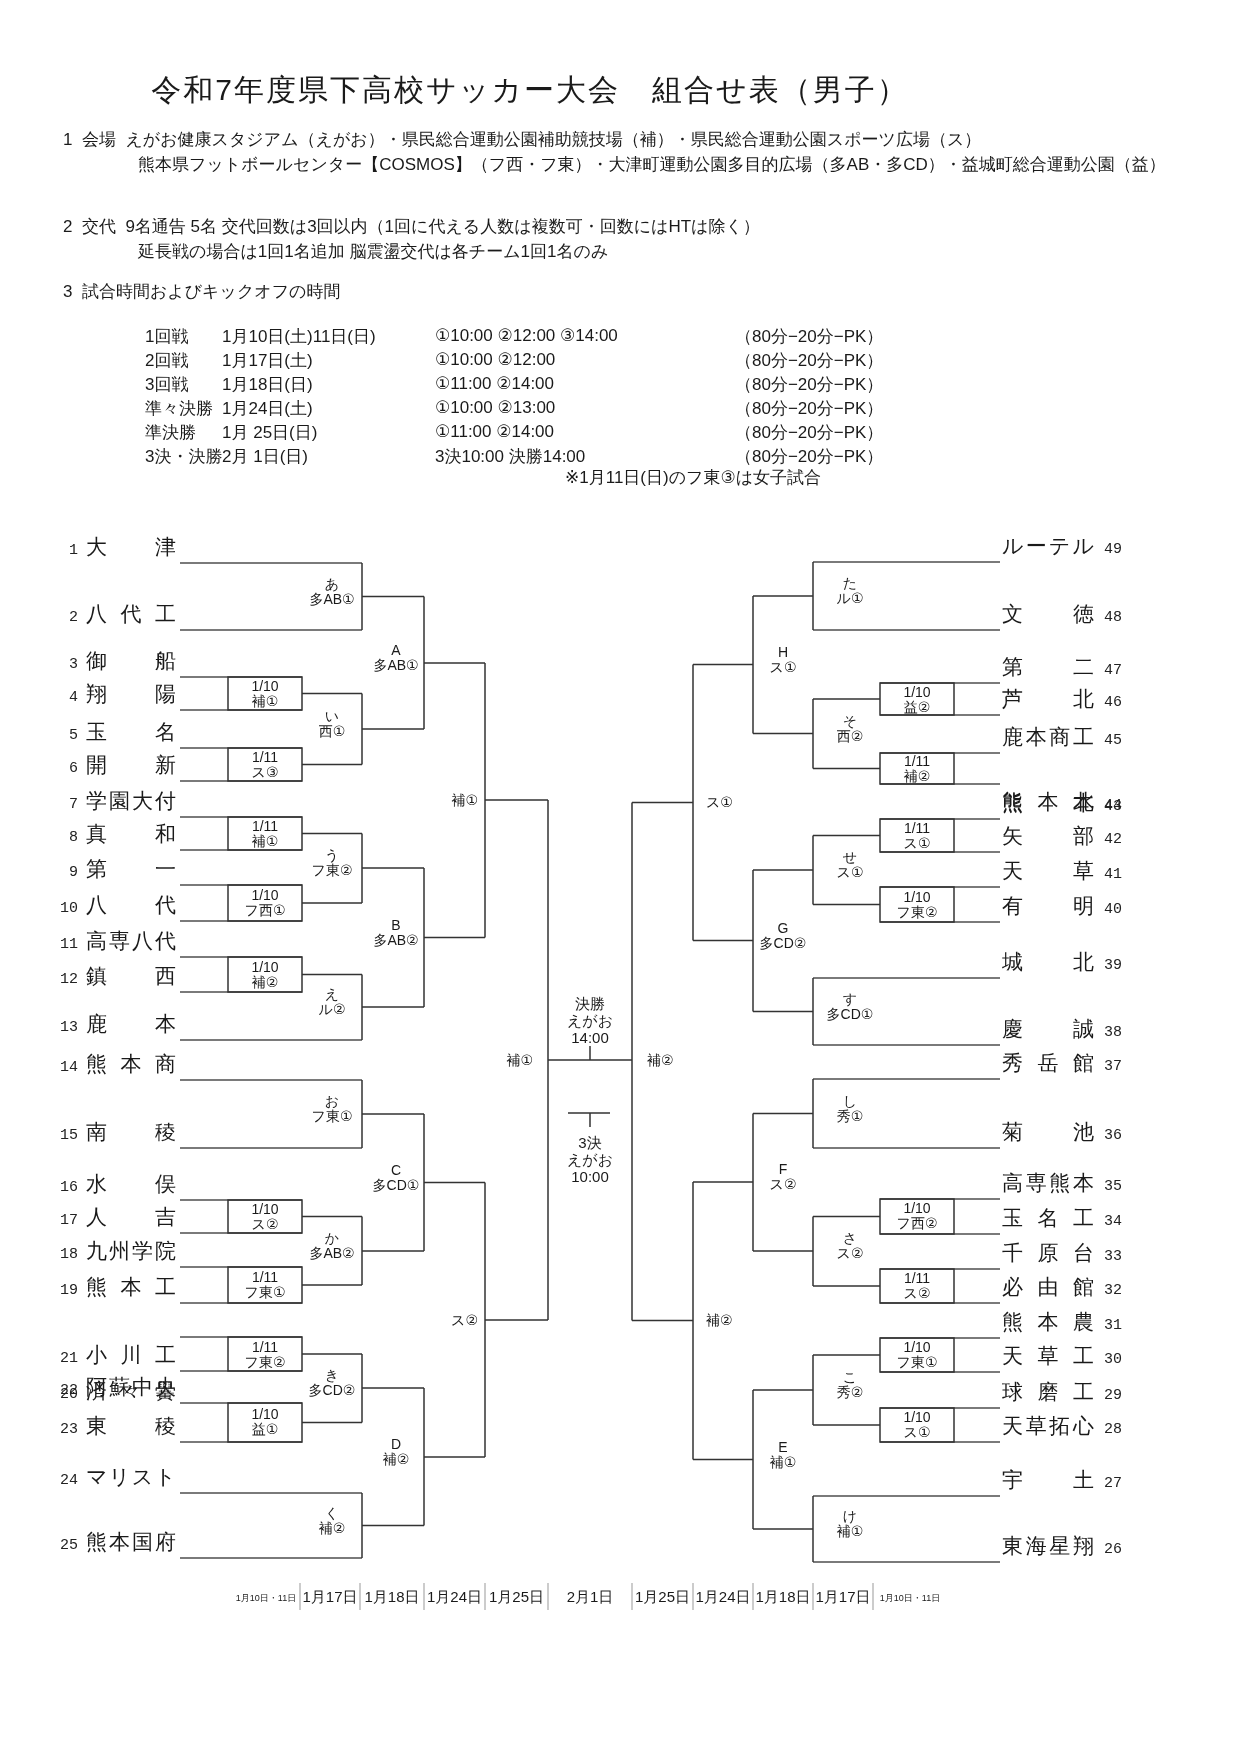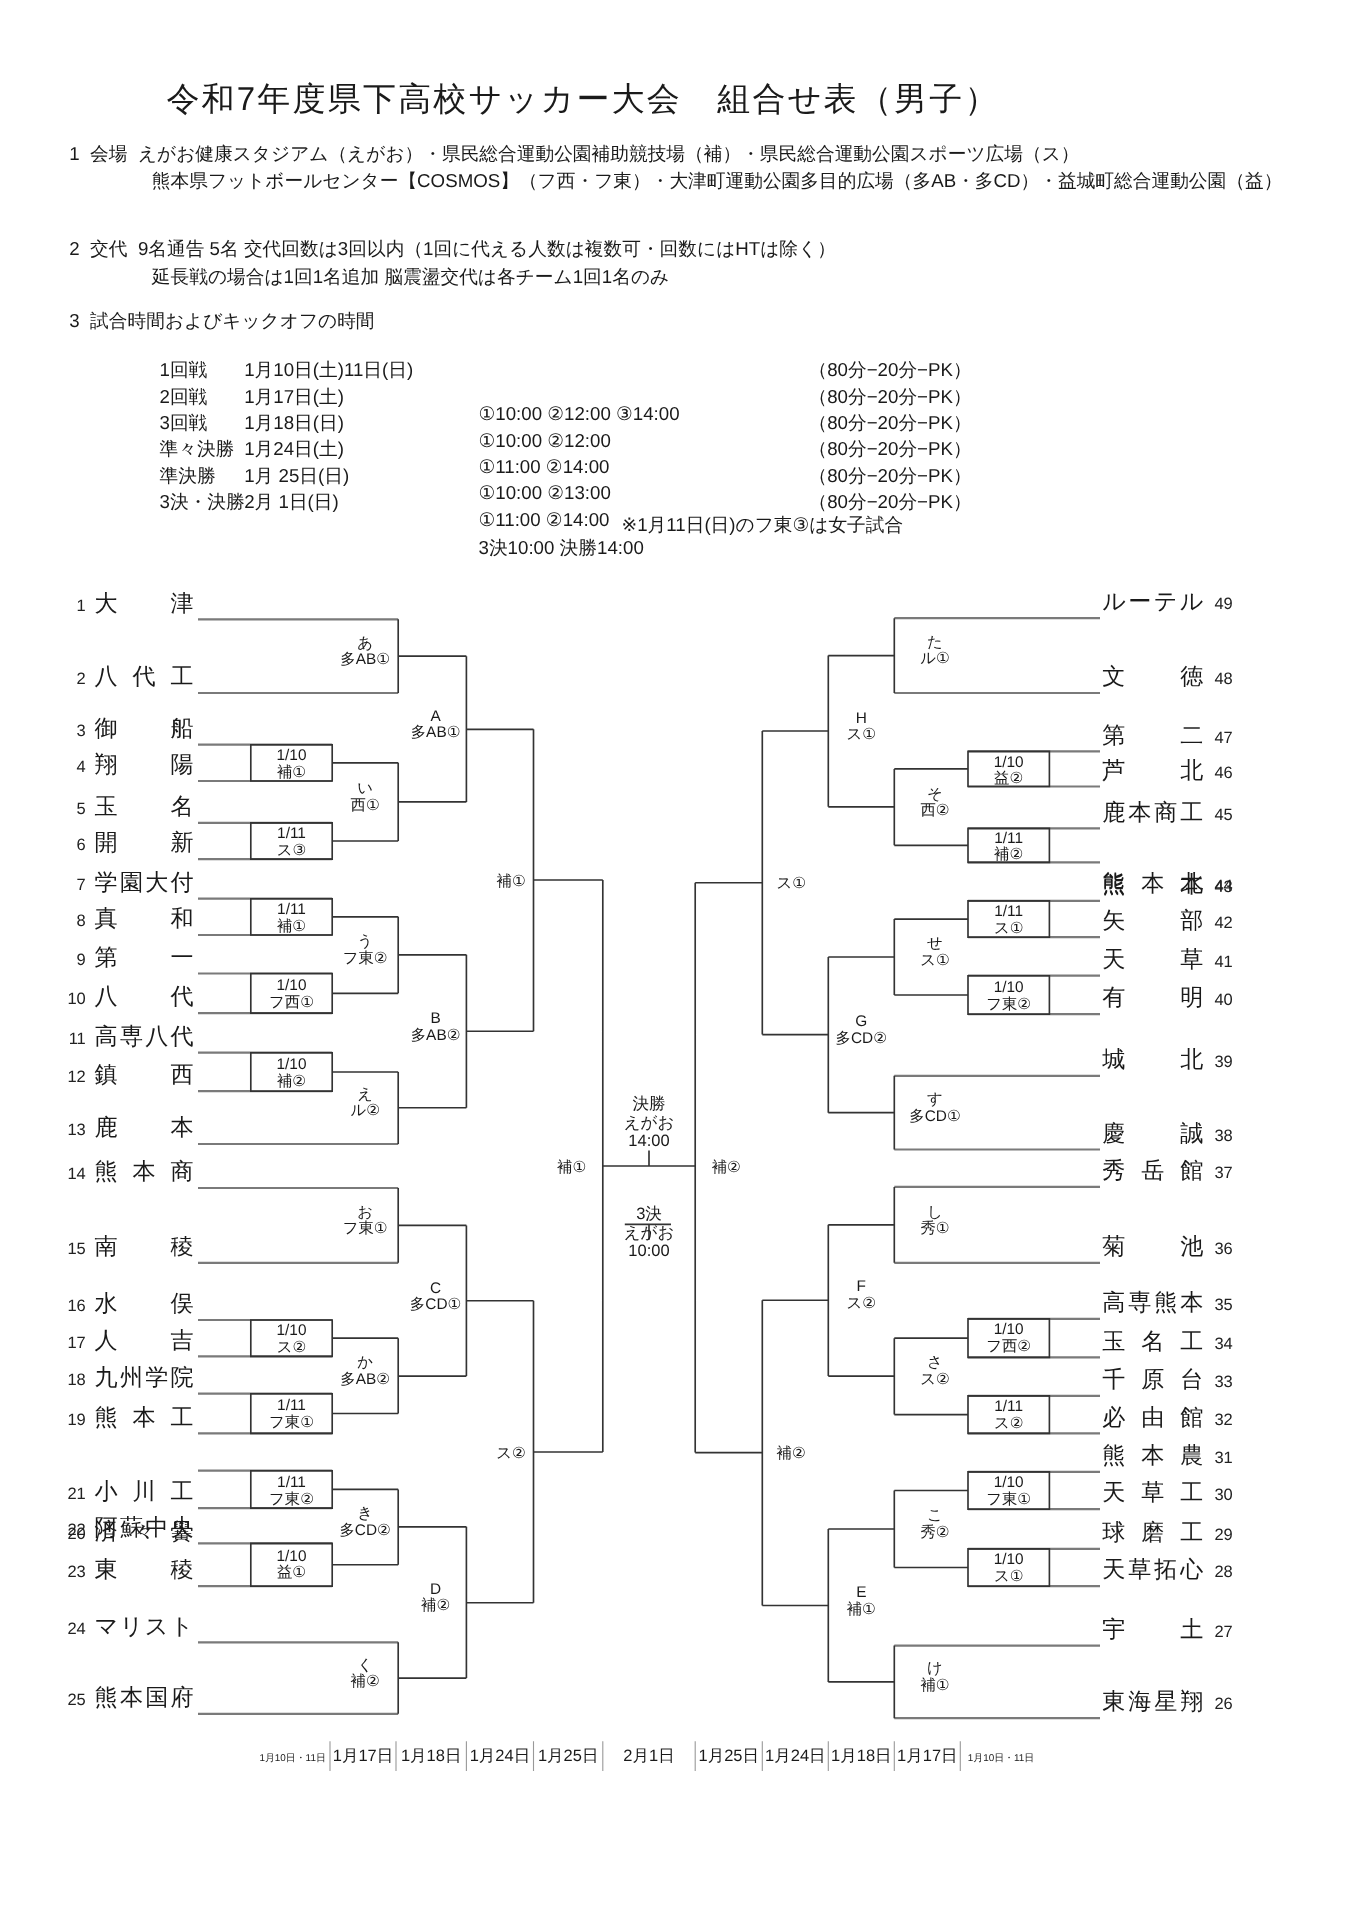--- a/index.html
+++ b/index.html
@@ -5,24 +5,24 @@
   html,body{margin:0;padding:0;background:#e8e8e8;}
   body{font-family:"Liberation Sans","DejaVu Sans",sans-serif;color:#1a1a1a;}
   #page{position:relative;width:1241px;height:1754px;background:#ffffff;margin:0 auto;overflow:hidden;}
   #lines{position:absolute;left:0;top:0;}
   .abs{position:absolute;}
   
   .title{left:0;top:70px;width:1060px;text-align:center;font-size:30px;letter-spacing:2px;font-weight:500;}
   .nrow{height:24px;line-height:24px;font-size:17px;white-space:nowrap;}
   .sch-row{left:0;top:0;width:100%;height:24px;}
   .sch-row span{position:absolute;font-size:17px;white-space:nowrap;}
-  .sc1{left:145px;} .sc2{left:222px;} .sc3{left:435px;margin-top:42px;} .sc4{left:735px;}
+  .sc1{left:145px;} .sc2{left:222px;} .sc3{left:435px;} .sc4{left:735px;}
   .remark{left:565px;width:400px;font-size:17px;}
   
-  .team{height:26px;line-height:26px;white-space:nowrap;}
+  .team{height:26px;line-height:26px;white-space:nowrap;font-family:Liberation Mono, monospace;}
   .team .no{display:inline-block;font-size:15px;color:#222;}
   .team .nm{display:inline-block;font-size:21px;text-align:justify;text-align-last:justify;vertical-align:baseline;}
   .tl{left:52px;}
   .tl .no{width:26px;text-align:right;margin-right:8px;}
   .tl .nm{width:90px;}
   .tr .nm{width:92px;}
   .tr{left:1002px;}
   .tr .no{width:28px;text-align:left;margin-left:10px;}
   
   .mlab{text-align:center;font-size:14px;line-height:15px;white-space:nowrap;}
@@ -367,21 +367,21 @@
   <div class="abs qfr" style="top:1312px">補②</div>
 
   <div class="abs sfl" style="top:1052px">補①</div>
   <div class="abs sfr" style="top:1052px">補②</div>
 
   <div class="abs fin" style="top:995px">
     <div>決勝</div>
     <div>えがお</div>
     <div>14:00</div>
   </div>
-  <div class="abs fin" style="top:1095px">
+  <div class="abs fin" style="top:1134px">
     <div>3決</div>
     <div>えがお</div>
     <div>10:00</div>
   </div>
 
   <div class="abs dax small" style="left:233px;width:66px">1月10日・11日</div>
   <div class="abs dax" style="left:301px;width:58px">1月17日</div>
   <div class="abs dax" style="left:361px;width:62px">1月18日</div>
   <div class="abs dax" style="left:425px;width:59px">1月24日</div>
   <div class="abs dax" style="left:486px;width:61px">1月25日</div>

